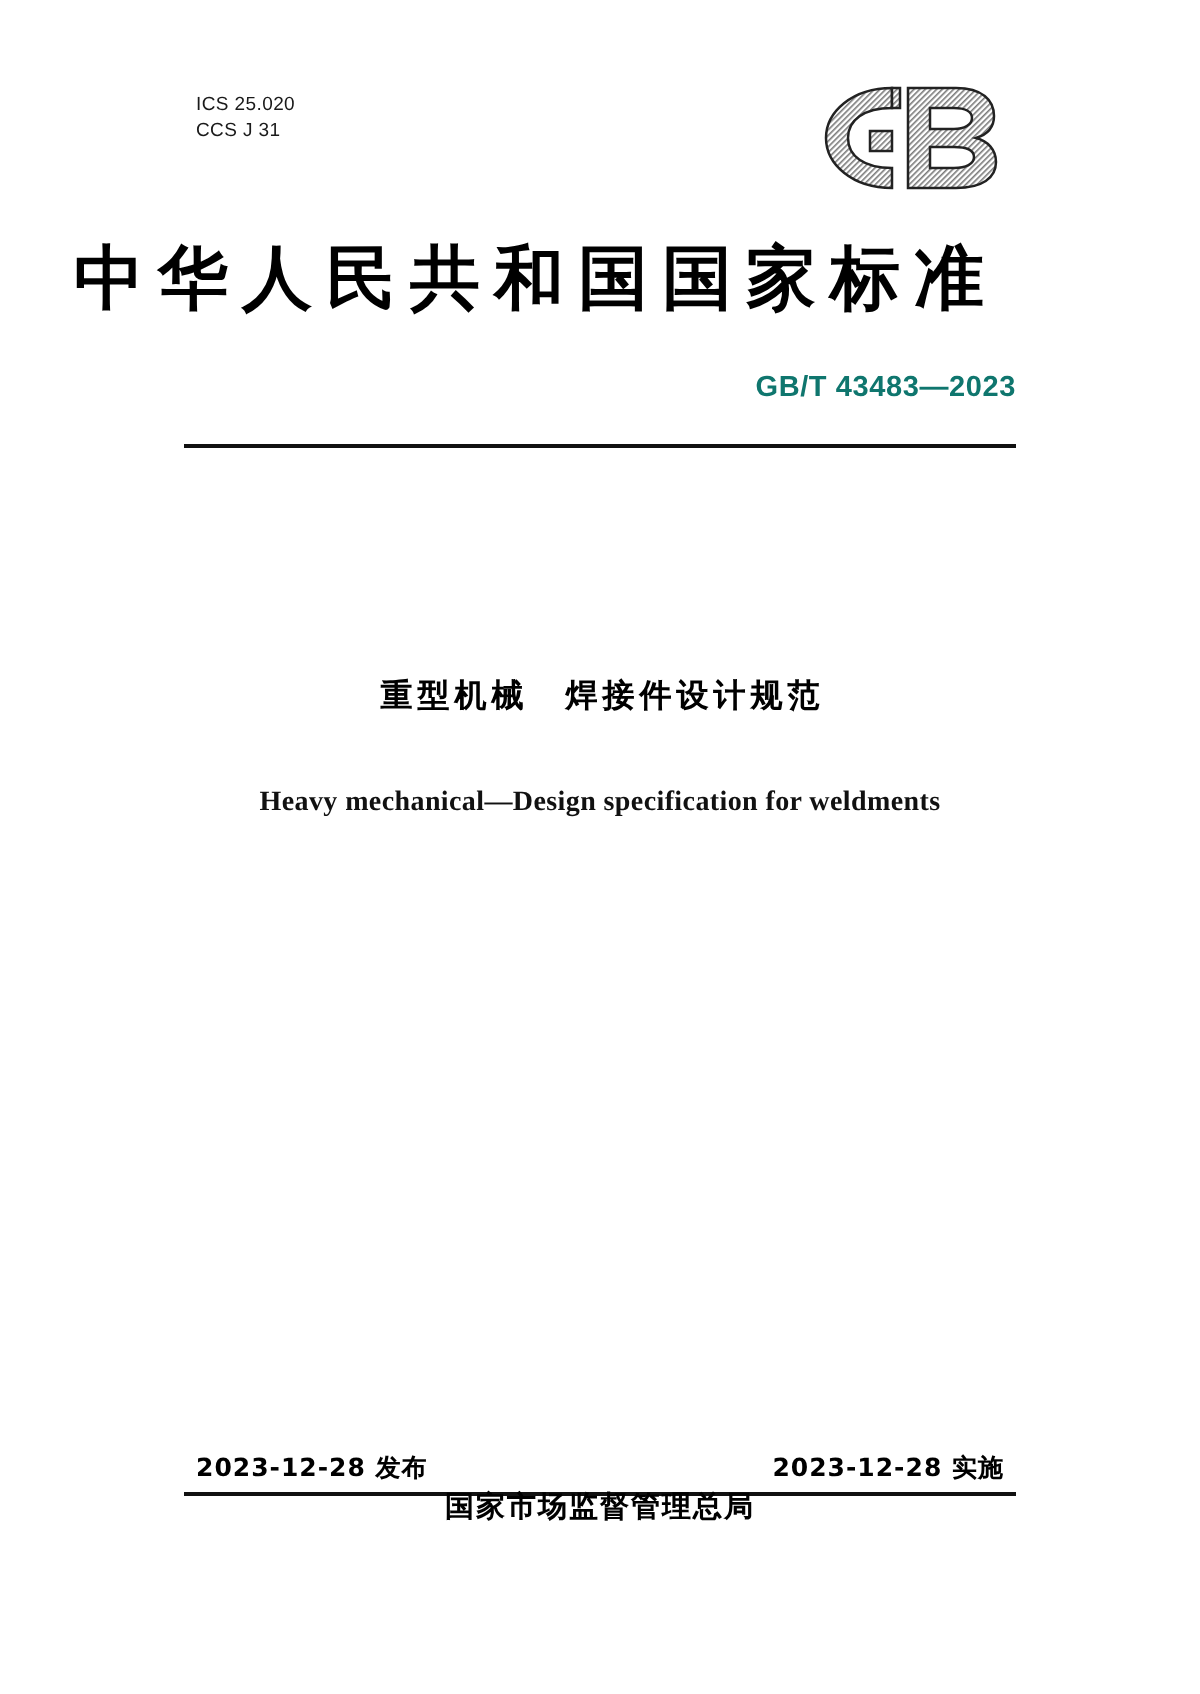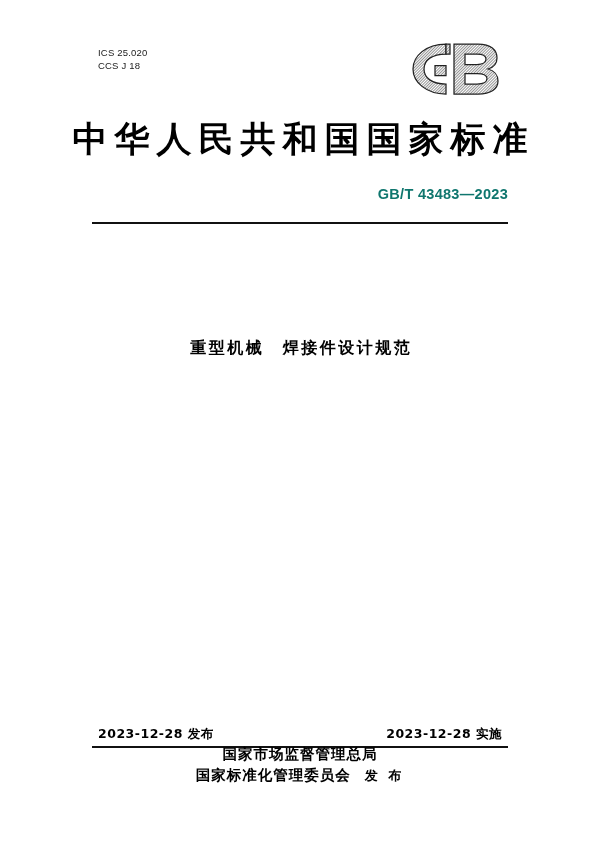--- a/index.html
+++ b/index.html
@@ -42,21 +42,20 @@
     width: 110px;
     height: 62px;
   }
 
   
   .cn-title {
     position: absolute;
     left: 0;
     right: 0;
     top: 100px;
-    text-align: center;
     font-family: "DejaVu Sans", sans-serif;
     font-weight: bold;
     font-size: 35px;
     letter-spacing: 7px;
     text-indent: 7px;
     color: #000;
   }
 
   
   .std-no {
@@ -154,21 +153,21 @@
     margin-left: 14px;
   }
 </style>
 </head>
 <body>
 
 <div class="page">
 
   <div class="codes">
     <div>ICS 25.020</div>
-    <div>CCS J 18</div>
+    <div>CCS J 31</div>
   </div>
 
   <div class="gb-logo">
     <svg viewBox="0 0 220 124" width="110" height="62" aria-hidden="true">
       <defs>
         <pattern id="hatch" width="4" height="4" patternUnits="userSpaceOnUse" patternTransform="rotate(45)">
           <rect width="4" height="4" fill="#ffffff"></rect>
           <rect width="1.6" height="4" fill="#7a7a7a"></rect>
         </pattern>
       </defs>
@@ -198,24 +197,22 @@
   </div>
 
   <div class="cn-title">中华人民共和国国家标准</div>
 
   <div class="std-no">GB/T 43483—2023</div>
 
   <div class="rule-top"></div>
   <div class="rule-bottom"></div>
 
   <div class="doc-title">重型机械　焊接件设计规范</div>
+  <div class="doc-subtitle">Heavy mechanical—Design specification for weldments</div>
 
   <div class="date-issue">2023-12-28 发布</div>
   <div class="date-impl">2023-12-28 实施</div>
 
   <div class="publisher">
     <div>国家市场监督管理总局</div>
-    <div class="line2-wrap">
-      <span>国家标准化管理委员会</span><span class="pub-word">发 布</span>
-    </div>
   </div>
 
 </div>
 
 </body></html>

